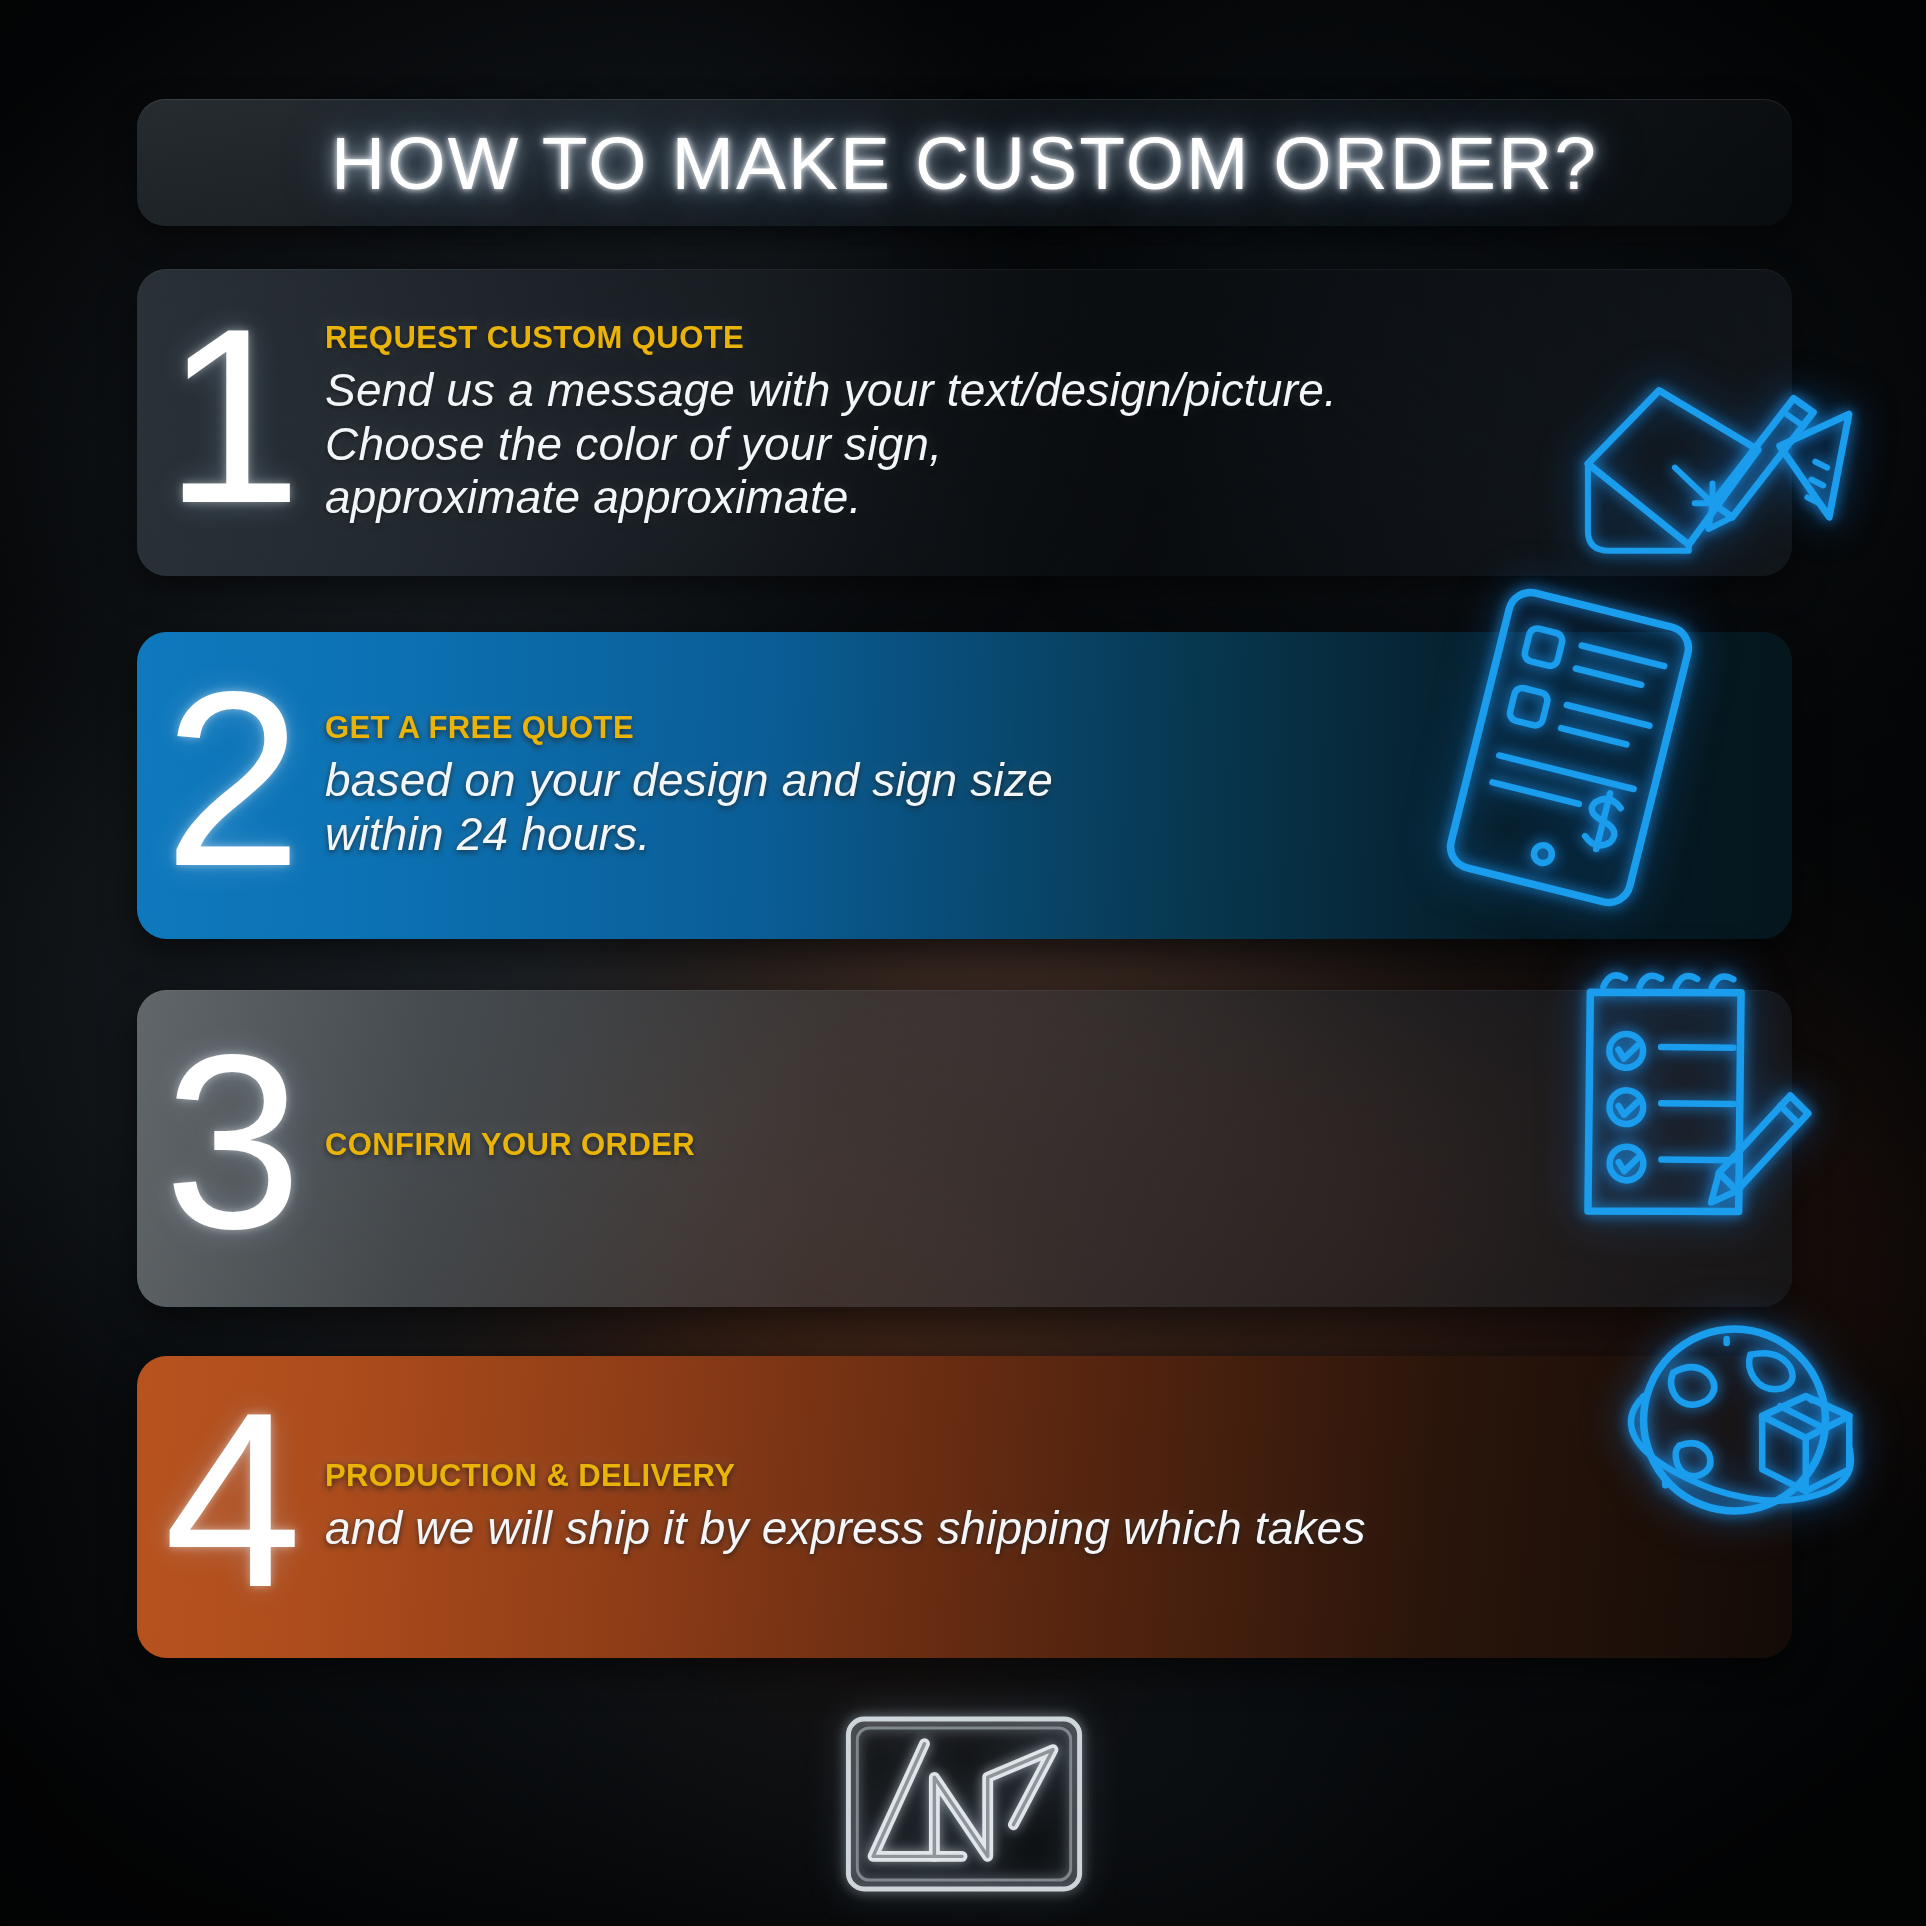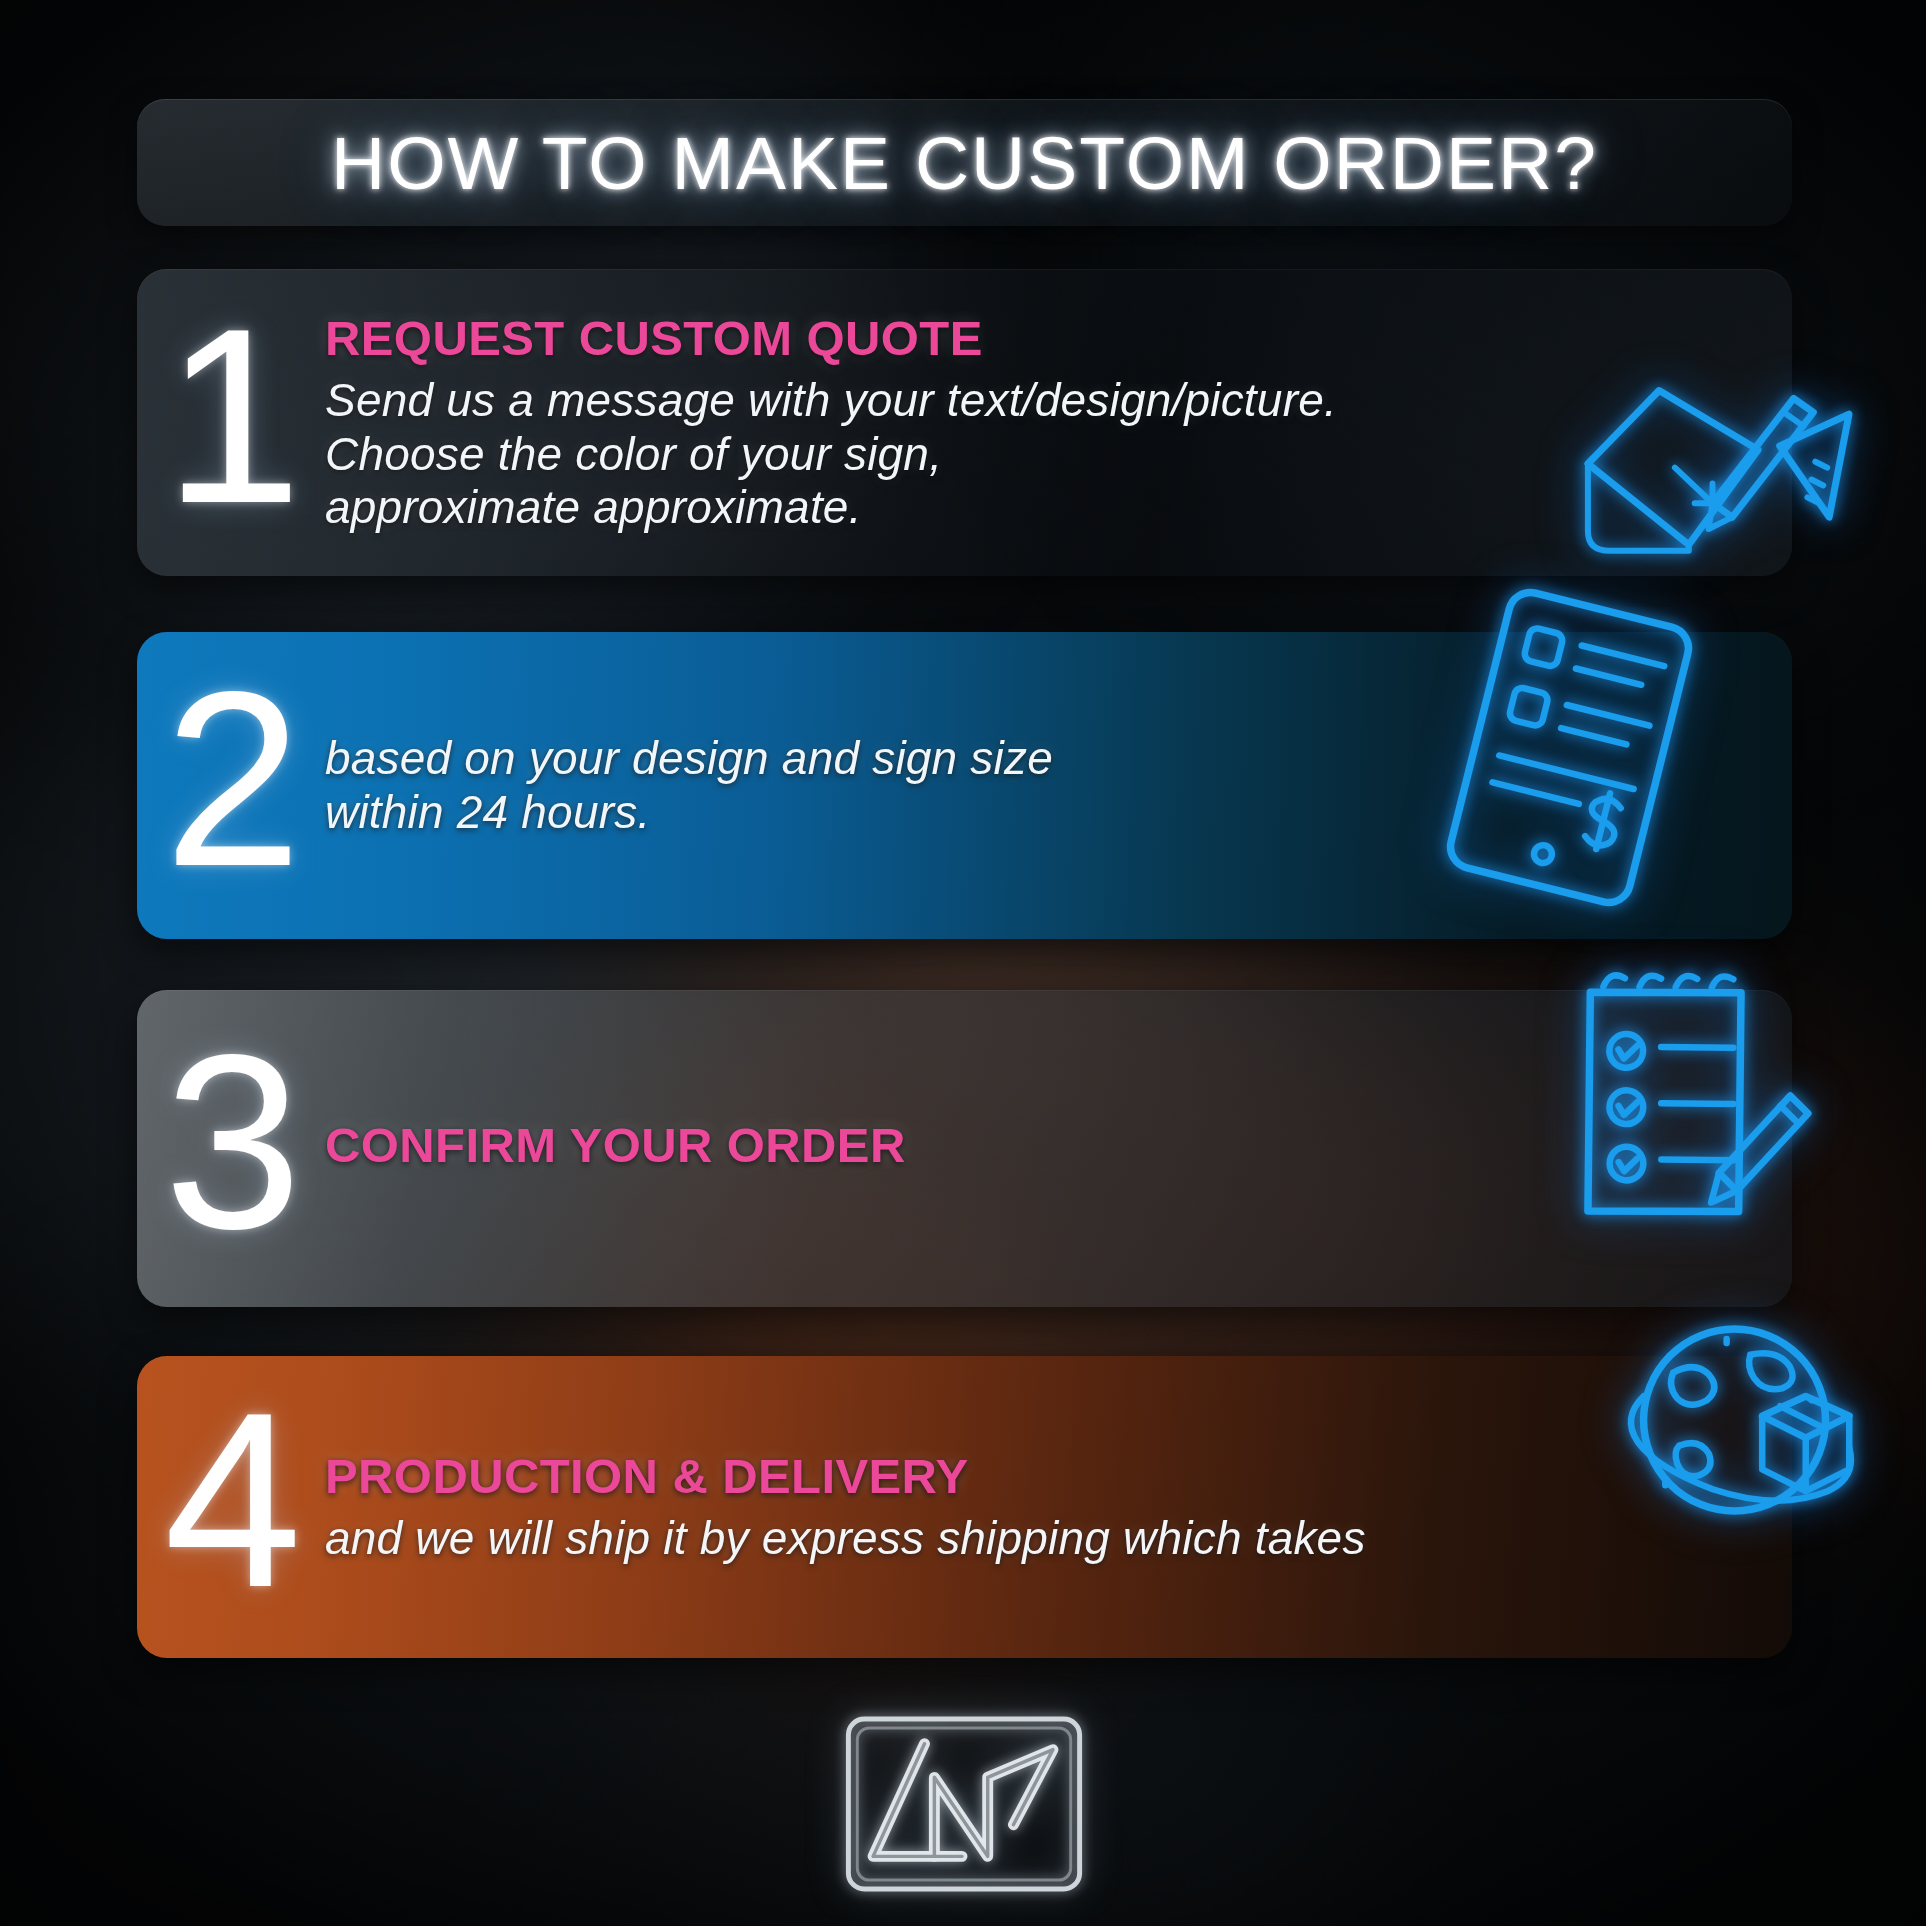--- a/index.html
+++ b/index.html
@@ -57,21 +57,21 @@
       linear-gradient(95deg, #b8531f 0%, #ad4c1c 12%, #8f3d17 30%, #5c2710 54%, #2a150b 78%, #130b07 100%); }
 
   .num{
     width:188px; flex:0 0 188px; text-align:center; color:#ffffff;
     font-size:248px; font-weight:300; line-height:.82; letter-spacing:-4px;
     text-shadow:0 0 10px rgba(255,255,255,.45), 0 0 30px rgba(190,220,255,.28);
     padding-bottom:12px;
   }
   .body{ flex:1 1 auto; padding-right:34px; }
   .head{
-    font-size:49px; font-weight:bold; color:#ec4899; letter-spacing:0.4px;
+    font-size:31px; font-weight:bold; color:#eab308; letter-spacing:0.4px;
     margin-bottom:8px;
     text-shadow:0 2px 7px rgba(0,0,0,.75), 0 0 14px rgba(255,255,255,.22);
   }
   .lines{ font-size:46px; font-weight:300; color:#f3f6f8; line-height:1.16; letter-spacing:0.2px;
     text-shadow:0 2px 6px rgba(0,0,0,.7), 0 0 12px rgba(255,255,255,.18);font-style:italic; }
   .lines div{ white-space:nowrap; }
 
   
   .icon{ position:absolute; z-index:6; pointer-events:none;
     filter: drop-shadow(0 0 7px rgba(30,160,255,.85)) drop-shadow(0 0 20px rgba(20,120,220,.55)); }
@@ -136,20 +136,21 @@
 
       <path d="M112 122 L150 158 M132 158 L150 158 L150 138"></path>
     </svg>
   </div>
 
   <div class="card c2" style="top:632px; height:307px;">
     <div class="skin"></div>
     <div class="inner">
       <div class="num">2</div>
       <div class="body">
+        <div class="head">GET A FREE QUOTE</div>
         <div class="lines">
           <div>based on your design and sign size</div>
           <div>within 24 hours.</div>
         </div>
       </div>
     </div>
   </div>
 
   <div class="icon" style="left:1426px; top:584px; width:287px; height:327px;">
     <svg viewBox="0 0 290 330" width="287" height="327" fill="none" stroke="#1b9dee" stroke-width="6.5" stroke-linecap="round" stroke-linejoin="round">

